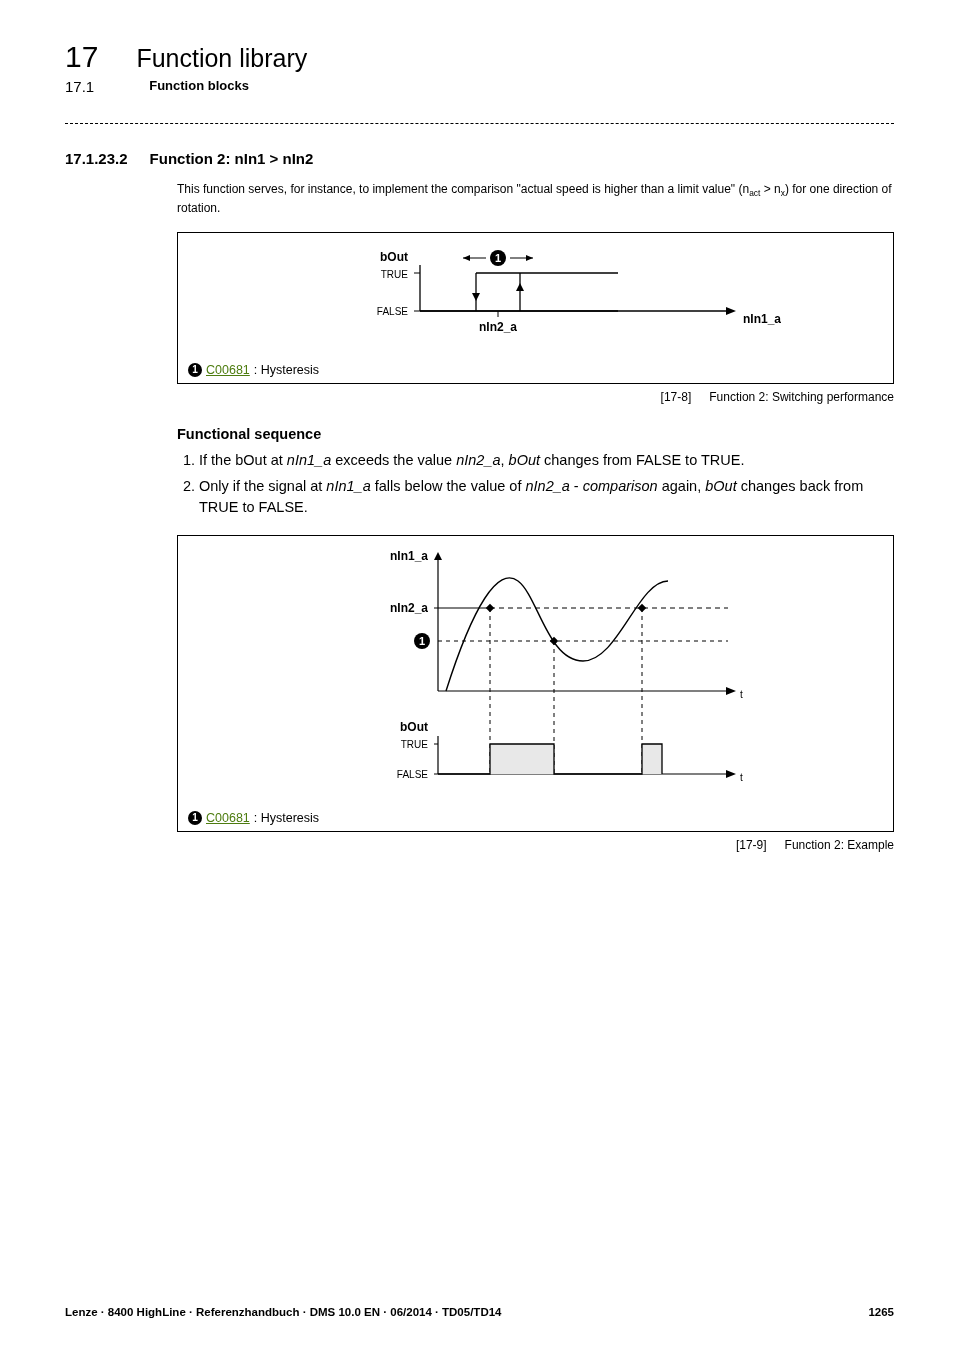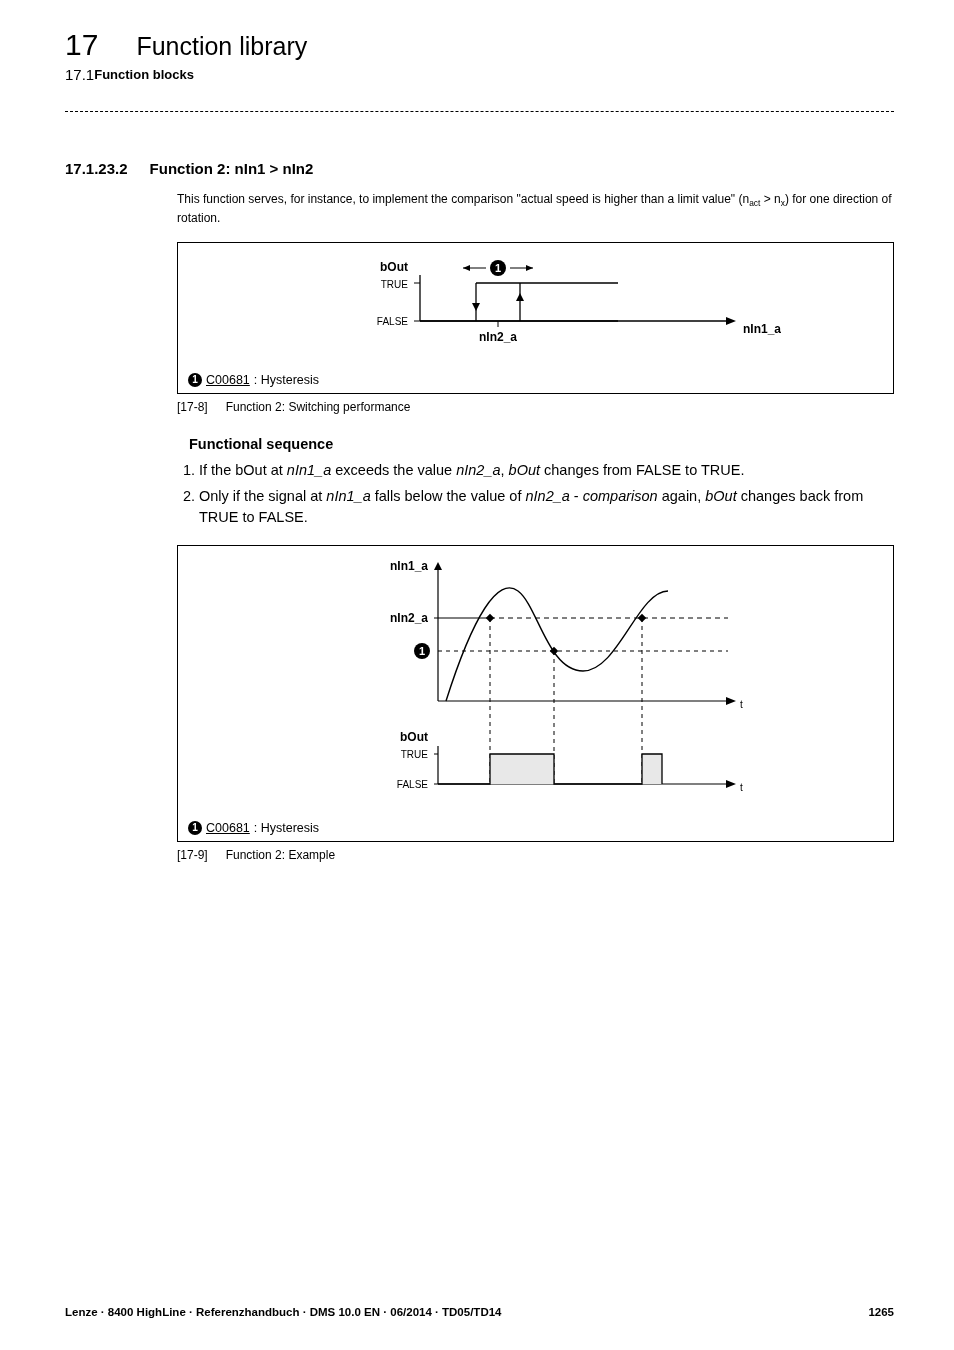--- a/index.html
+++ b/index.html
@@ -7,59 +7,60 @@
     margin: 0;
     padding: 0;
     width: 954px;
     height: 1350px;
     font-family: "Segoe UI", "Myriad Pro", Arial, sans-serif;
     color: #000;
     background: #fff;
     position: relative;
   }
   .page {
-    padding: 28px 60px 0 65px;
+    padding: 40px 60px 0 65px;
     box-sizing: border-box;
   }
   .chapter-line {
     display: flex;
     align-items: baseline;
     gap: 38px;
   }
   .chapter-num {
     font-size: 30px;
     font-weight: 400;
   }
   .chapter-title {
     font-size: 25px;
     font-weight: 400;
   }
   .section-line {
     display: flex;
-    align-items: center;
+    align-items: flex-start;
+    gap: 55px;
     margin-top: 4px;
   }
   .section-num {
     font-size: 15px;
     font-weight: 400;
   }
   .section-title {
     font-size: 13px;
     font-weight: 700;
   }
   .dashed-rule {
     margin-top: 28px;
     border: none;
     border-top: 1.5px dashed #000;
     height: 0;
   }
   .subhead-line {
     display: flex;
     gap: 22px;
-    margin-top: 48px;
+    margin-top: 26px;
     font-weight: 700;
     font-size: 15px;
   }
   .body-block {
     margin-left: 112px;
     margin-top: 14px;
   }
   .body-text {
     font-size: 12px;
     line-height: 1.35;
@@ -87,35 +88,35 @@
     border-radius: 50%;
     background: #000;
     color: #fff;
     font-size: 10px;
     font-weight: 700;
     align-items: center;
     justify-content: center;
     line-height: 1;
   }
   .legend-link {
-    color: #000000;
+    color: #4d7c0f;
     text-decoration: underline;
   }
   .fig-caption {
     font-size: 12px;
     margin-top: 6px;
     display: flex;
     gap: 18px;
+    justify-content: flex-end;
   }
   .fig-caption .tag { }
   .functional-head {
     font-weight: 700;
     font-size: 14.5px;
     margin-top: 22px;
-    margin-left: 12px;
   }
   .ol-list {
     margin: 8px 0 0 0;
     padding-left: 22px;
     font-size: 14.5px;
     line-height: 1.4;
   }
   .ol-list li { margin-bottom: 6px; }
   em.var { font-style: italic; }
   .footer {

